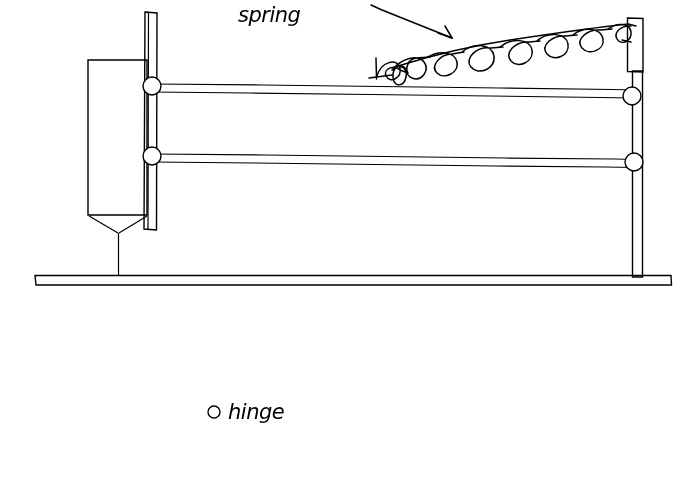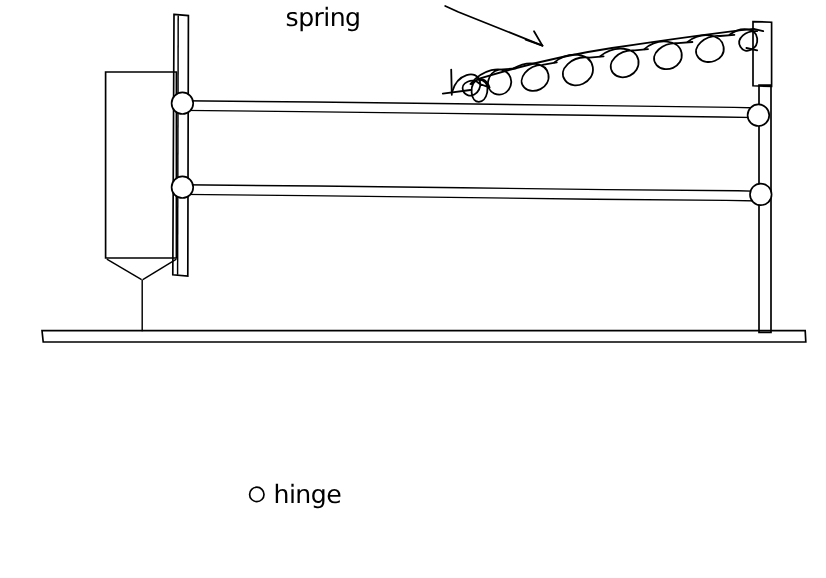--- a/index.html
+++ b/index.html
@@ -13,20 +13,21 @@
     height: 482px;
     overflow: hidden;
     font-family: "DejaVu Sans", sans-serif;
     background: #ffffff;
   }
   #diagram-root {
     position: relative;
     width: 688px;
     height: 482px;
     background: #ffffff;
+    font-style: italic;
   }
   svg#sketch {
     position: absolute;
     left: 0;
     top: 0;
     width: 688px;
     height: 482px;
     display: block;
   }
   .stroke {

